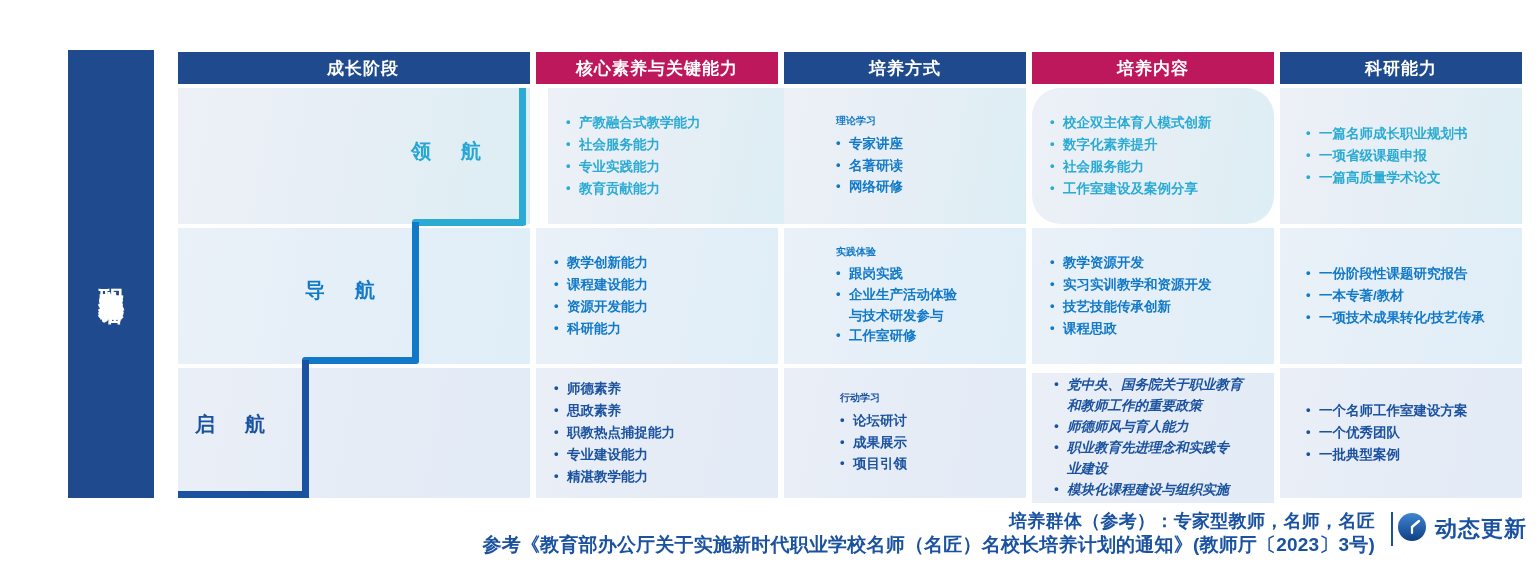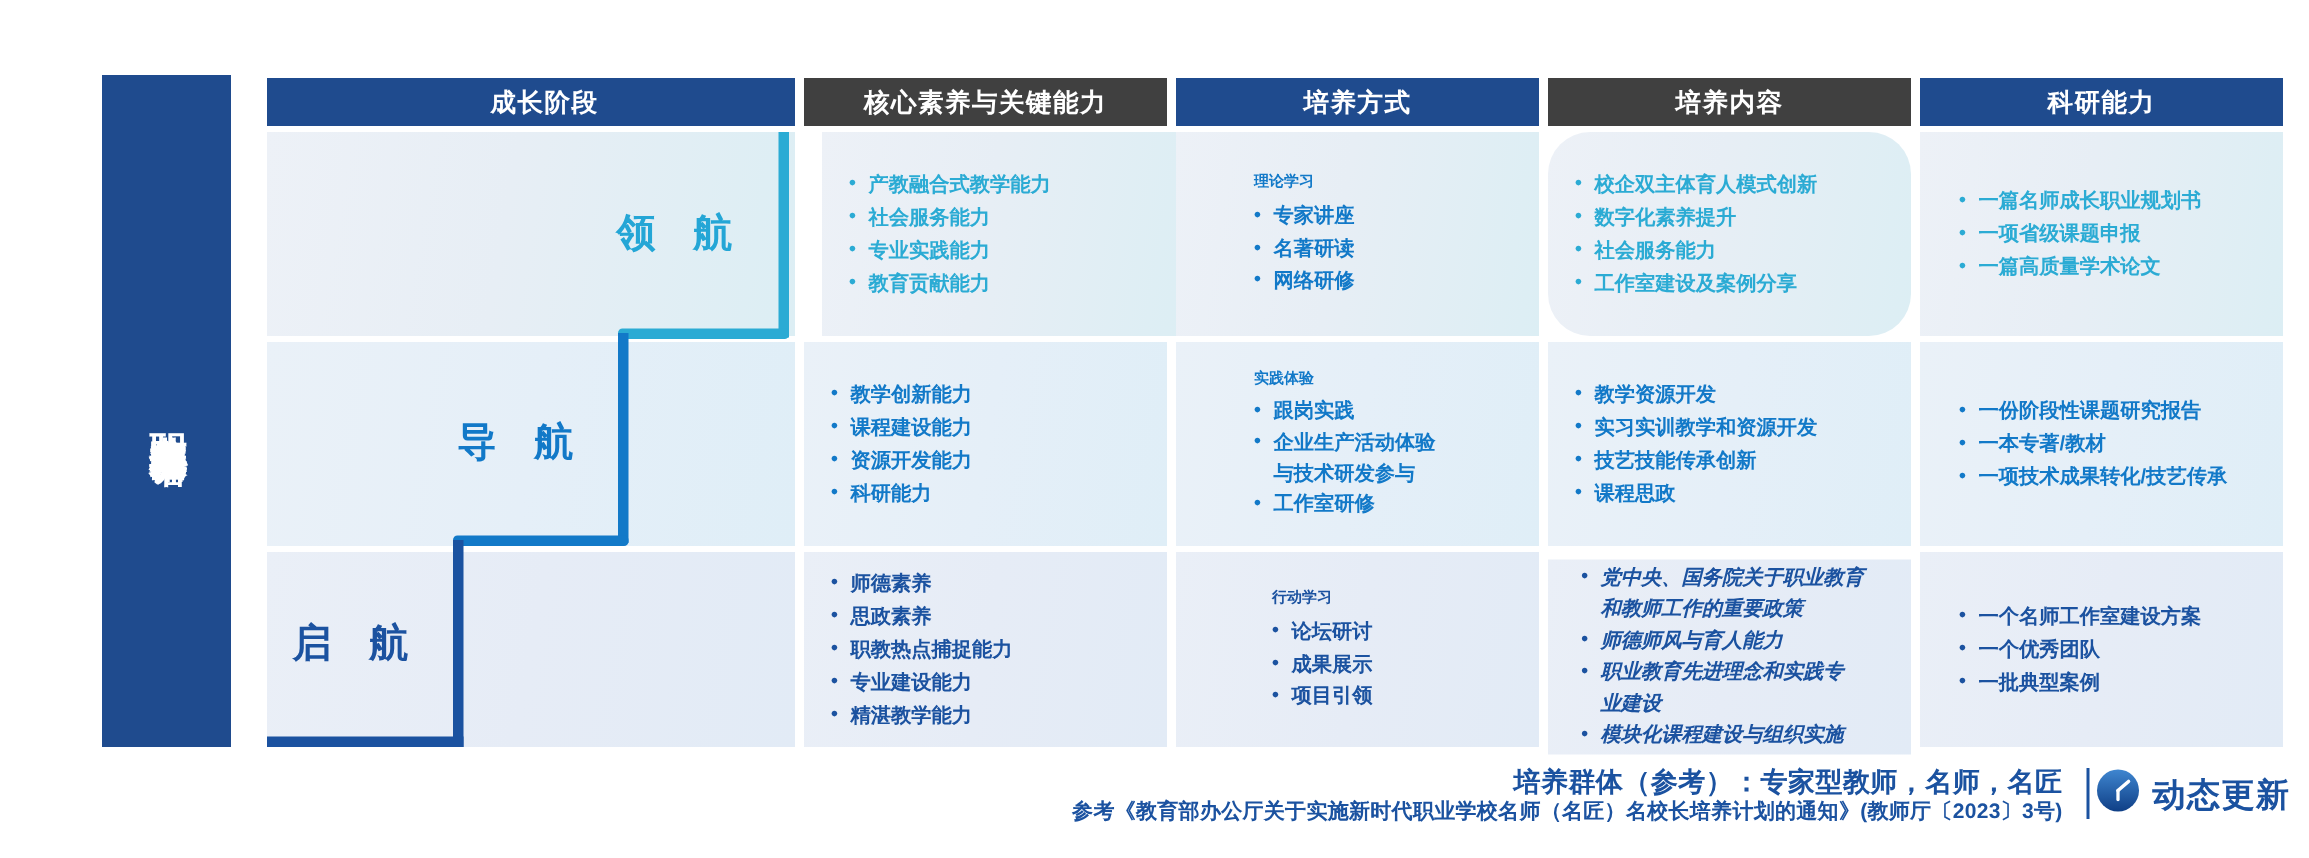--- a/index.html
+++ b/index.html
@@ -29,21 +29,21 @@
     white-space: nowrap;
   }
 
   
   .hdr {
     position: absolute; top: 52px; height: 32px;
     display: flex; align-items: center; justify-content: center;
     color: #ffffff; font-size: 17px; font-weight: bold; letter-spacing: 1px;
   }
   .hdr.navy { background: #1f4b8e; }
-  .hdr.blue { background: #404040; font-family: Liberation Serif, serif; }
+  .hdr.blue { background: #be185d; font-family: Liberation Serif, serif; }
 
   
   .cell {
     position: absolute;
     overflow: hidden;
   }
   .cell-inner {
     width: 100%; height: 100%;
     display: flex; flex-direction: column; justify-content: center;
     padding: 8px 10px 8px 18px;
@@ -76,38 +76,39 @@
   ul.blist.tight li { line-height: 1.55; }
 
   .sub-title {
     font-size: 10px; font-weight: bold;
     margin-bottom: 5px;
   }
 
   
   .stage {
     position: absolute;
-    font-size: 26px; font-weight: bold;
+    font-size: 20px; font-weight: bold;
     letter-spacing: 9px;
     white-space: nowrap;
+    font-family: Liberation Mono, monospace;
   }
   .stage.s1 { color: #24a6d6; }
   .stage.s2 { color: #1279c8; }
   .stage.s3 { color: #1b52a0; }
 
   
   .seg { position: absolute; }
   .foot-line1 {
     position: absolute; right: 164px; top: 509px;
     font-size: 18px; font-weight: bold; color: #1b52a0;
     letter-spacing: .3px; white-space: nowrap;
   }
   .foot-line2 {
     position: absolute; right: 164px; top: 532px;
-    font-size: 14px; font-weight: bold; color: #1b52a0;
+    font-size: 19px; font-weight: bold; color: #1b52a0;
     letter-spacing: .2px; white-space: nowrap;
   }
   .foot-div {
     position: absolute; right: 146px; top: 512px;
     width: 2px; height: 34px; background: #1b52a0;
   }
   .badge {
     position: absolute; right: 12px; top: 512px;
     display: flex; align-items: center; gap: 8px;
   }
@@ -202,21 +203,21 @@
       <div class="sub-title r2">实践体验</div>
       <ul class="blist tight r2">
         <li>跟岗实践</li>
         <li>企业生产活动体验
 与技术研发参与</li>
         <li>工作室研修</li>
       </ul>
     </div>
   </div>
   <div class="cell bg3" style="left:784px; top:368px; width:242px; height:130px;">
-    <div class="cell-inner" style="padding-left:44px;margin-left:20px;">
+    <div class="cell-inner" style="padding-left:56px;">
       <div class="sub-title r3">行动学习</div>
       <ul class="blist r3">
         <li>论坛研讨</li>
         <li>成果展示</li>
         <li>项目引领</li>
       </ul>
     </div>
   </div>
 
   <div class="cell bg1" style="left:1032px; top:88px; width:242px; height:136px;border-radius:28px;">

